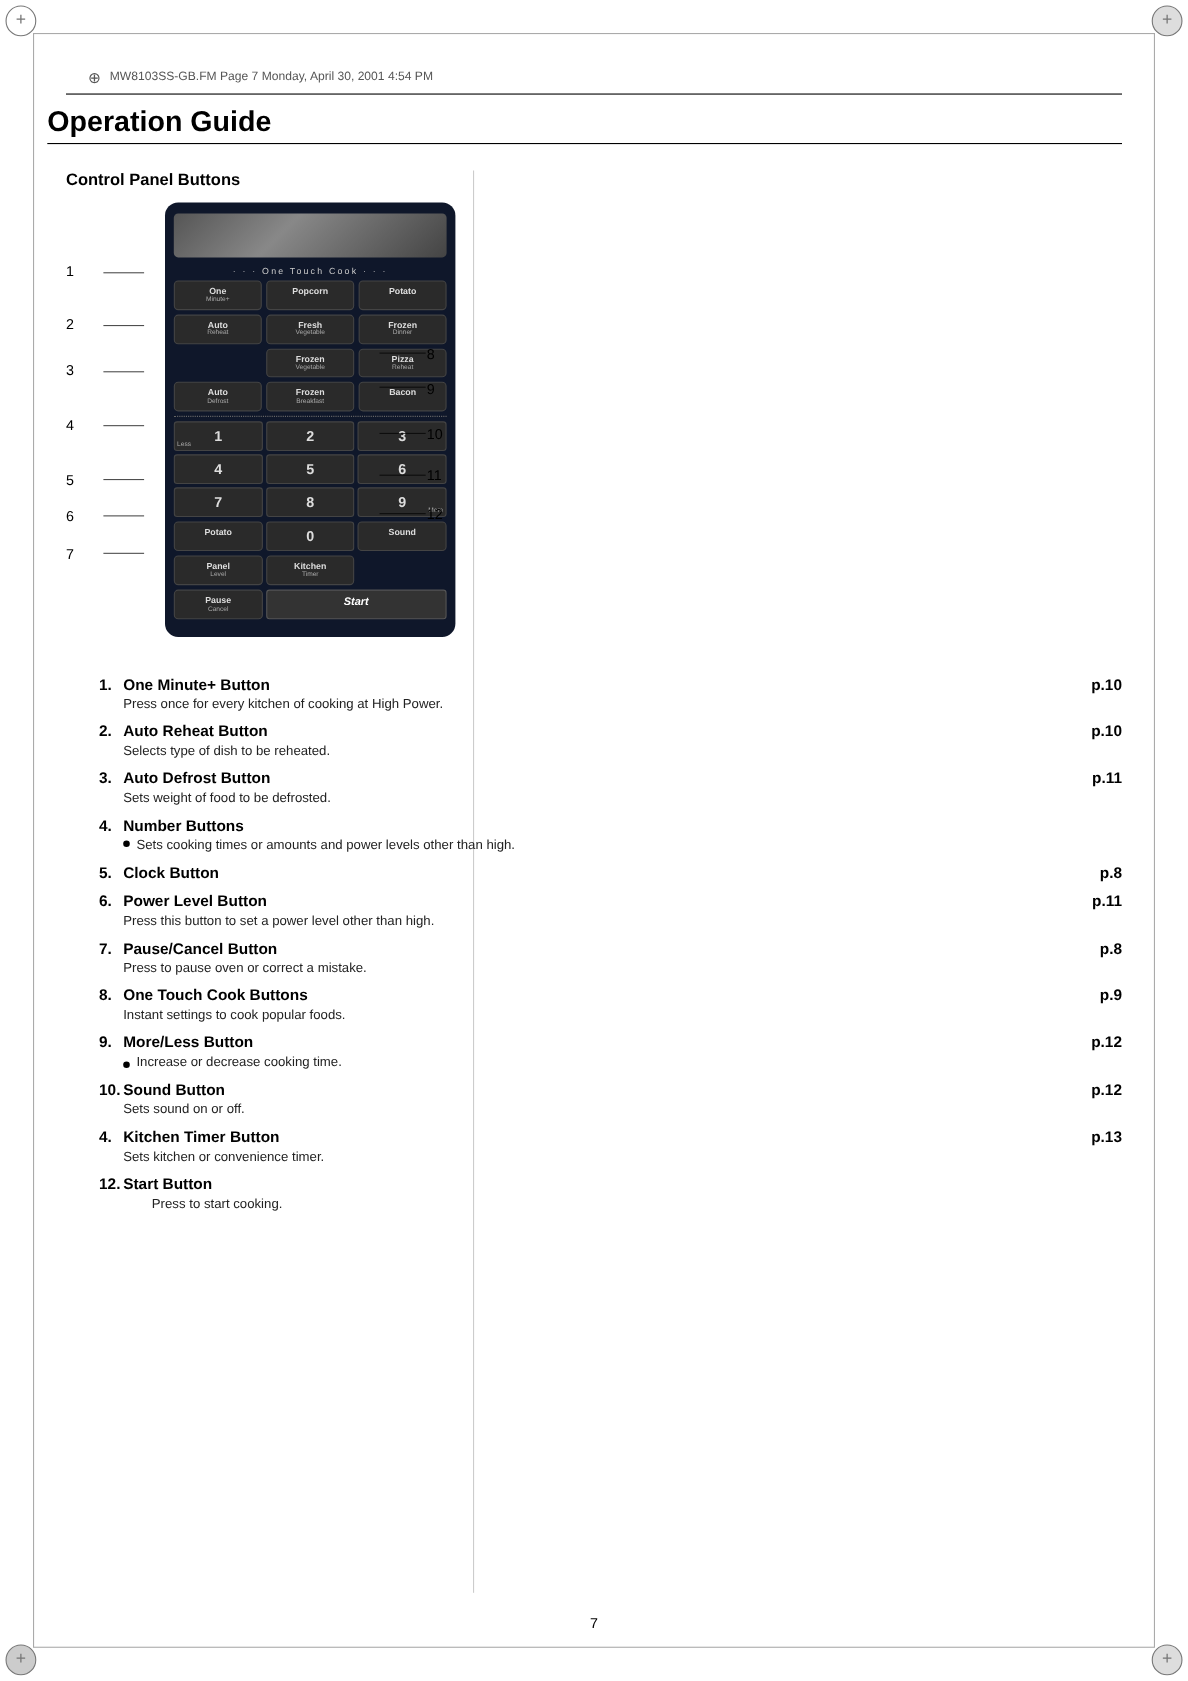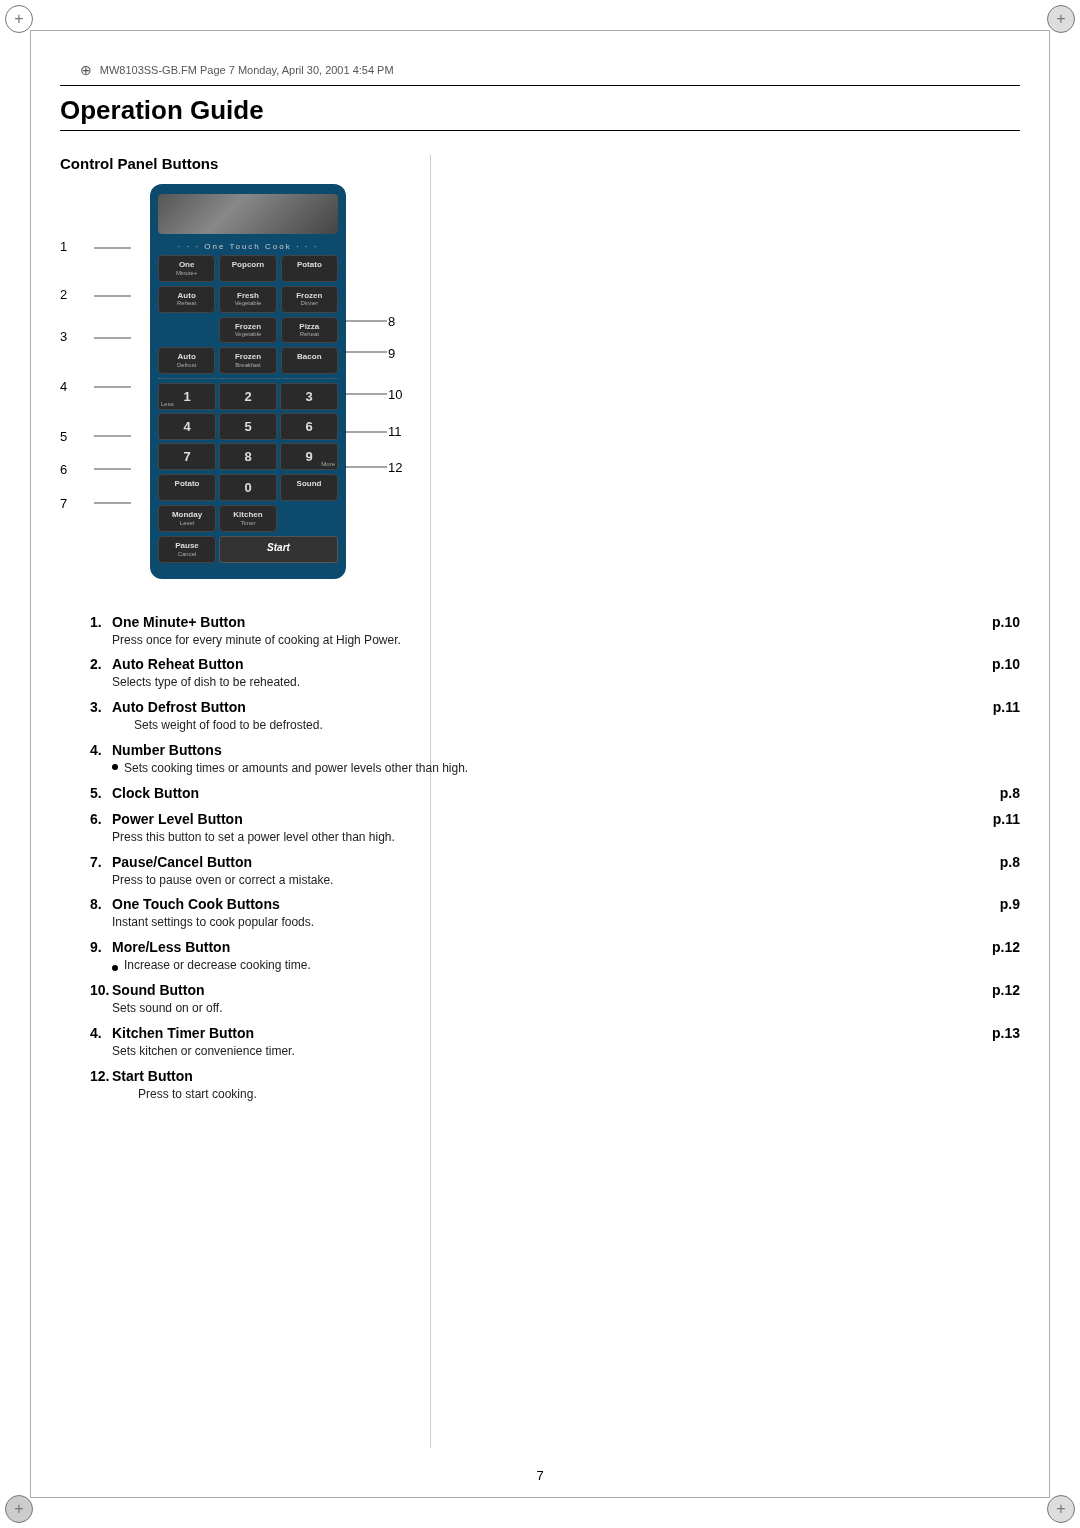--- a/index.html
+++ b/index.html
@@ -74,21 +74,21 @@
       left: 60px;
       right: 60px;
       height: 1px;
       background: #000;
     }
 
     
     .page-title-area {
       position: absolute;
       top: 95px;
-      left: 60px;
+      left: 43px;
       right: 60px;
     }
     .page-title-area h1 {
       font-size: 26px;
       font-weight: bold;
       margin-bottom: 3px;
     }
     .title-rule {
       height: 1px;
       background: #000;
@@ -115,23 +115,23 @@
     }
 
     .section-title {
       font-size: 15px;
       font-weight: bold;
       margin-bottom: 12px;
     }
 
     
     .microwave-panel {
-      width: 196px;
+      width: 264px;
       margin-left: 30px;
-      background: #0c4a6e;
+      background: #0f172a;
       border-radius: 12px;
       padding: 10px 8px 12px 8px;
       position: relative;
     }
 
     
     .display-screen {
       width: 100%;
       height: 40px;
       background: linear-gradient(135deg, #555 0%, #888 40%, #444 100%);
@@ -449,21 +449,21 @@
             <span class="main-label">Potato</span>
           </div>
           <div class="num-btn">0</div>
           <div class="mw-btn">
             <span class="main-label">Sound</span>
           </div>
         </div>
 
         <div class="bottom-row" style="margin-top:3px;">
           <div class="mw-btn">
-            <span class="main-label">Monday</span>
+            <span class="main-label">Panel</span>
             <span class="sub-label">Level</span>
           </div>
           <div class="mw-btn">
             <span class="main-label">Kitchen</span>
             <span class="sub-label">Timer</span>
           </div>
           <div class="mw-btn" style="visibility:hidden;"></div>
         </div>
 
         <div class="bottom-row" style="margin-top:2px;">
@@ -504,21 +504,21 @@
     <div id="items-list">
         <div class="item-row">
       <span class="item-num">1.</span>
       <div class="item-content">
         <div class="item-header">
           <span class="item-title">One Minute+ Button</span>
           <span class="item-page">p.10</span>
         </div>
         <div style="display:flex; align-items:flex-start;">
 
-          <span class="item-desc">Press once for every minute of cooking at High Power.</span>
+          <span class="item-desc">Press once for every kitchen of cooking at High Power.</span>
         </div>
       </div>
     </div>
         <div class="item-row">
       <span class="item-num">2.</span>
       <div class="item-content">
         <div class="item-header">
           <span class="item-title">Auto Reheat Button</span>
           <span class="item-page">p.10</span>
         </div>
@@ -528,21 +528,21 @@
         </div>
       </div>
     </div>
         <div class="item-row">
       <span class="item-num">3.</span>
       <div class="item-content">
         <div class="item-header">
           <span class="item-title">Auto Defrost Button</span>
           <span class="item-page">p.11</span>
         </div>
-        <div style="display:flex; align-items:flex-start;margin-left:22px;">
+        <div style="display:flex; align-items:flex-start;">
 
           <span class="item-desc">Sets weight of food to be defrosted.</span>
         </div>
       </div>
     </div>
         <div class="item-row">
       <span class="item-num">4.</span>
       <div class="item-content">
         <div class="item-header">
           <span class="item-title">Number Buttons</span>

